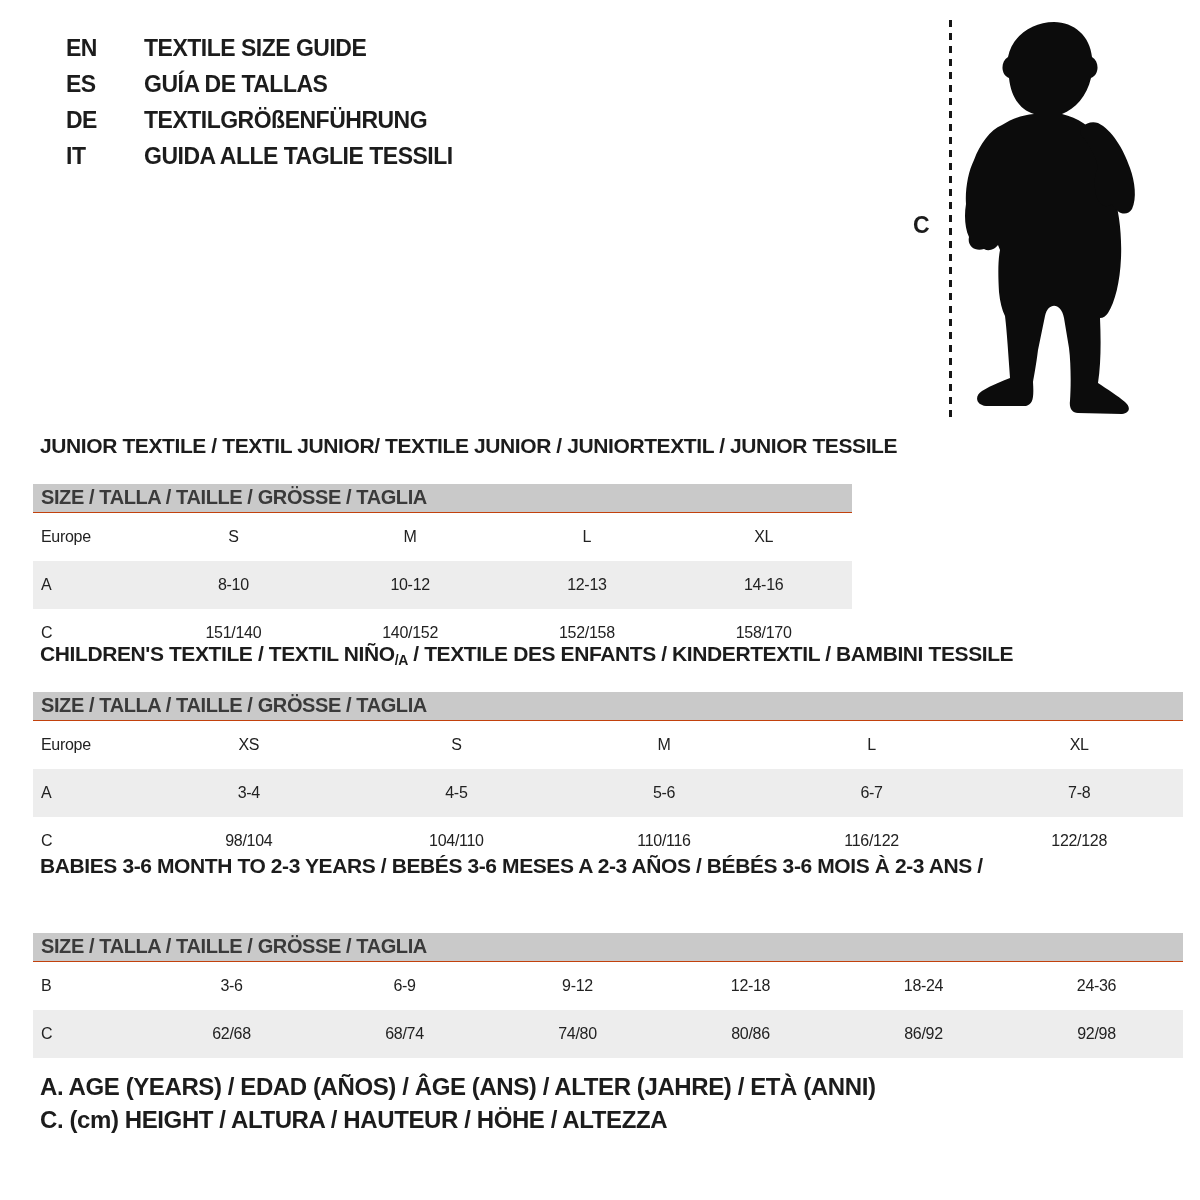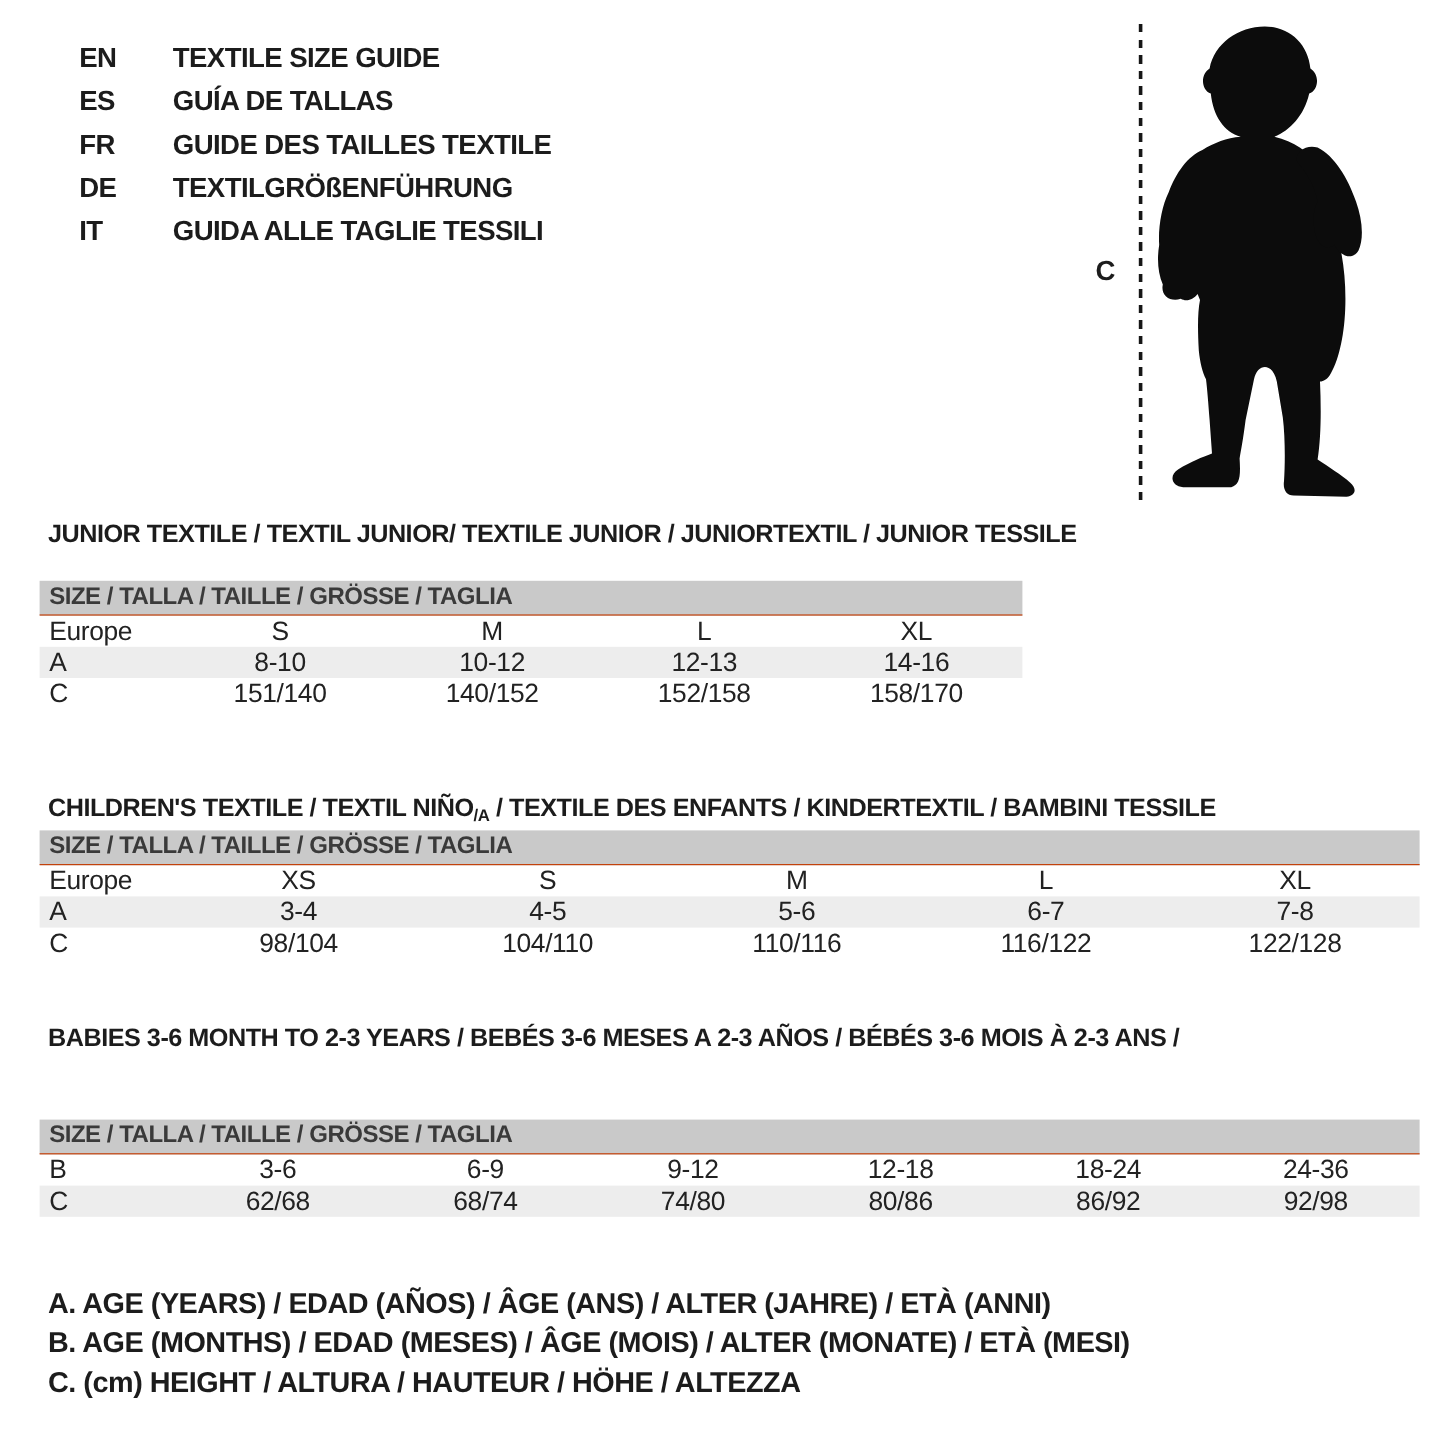--- a/index.html
+++ b/index.html
@@ -16,33 +16,33 @@
   .lang-label { white-space:nowrap;text-align:right; }
   
   .dash-line { position:absolute; left:949px; top:20px; width:3px; height:397px;
                background:repeating-linear-gradient(to bottom,#161616 0 7px,transparent 7px 13px); }
   .c-label { position:absolute; left:913px; top:212px; font-size:23px; font-weight:700; }
   .baby-svg { position:absolute; left:962px; top:20px; width:186px; height:400px; }
   
   .sec-heading { position:absolute; font-size:21px; font-weight:700;
                  letter-spacing:-0.4px; white-space:nowrap; }
   .heading-junior { left:40px; top:434px;text-align:right; }
-  .heading-children { left:40px; top:662px; }
+  .heading-children { left:40px; top:642px; }
   .heading-babies { left:40px; top:848px; line-height:36px; }
   .sub { font-size:14px; position:relative; top:4px; }
   
   .table { position:absolute; }
   .table-junior { left:33px; top:484px; width:819px; }
   .table-children { left:33px; top:692px; width:1150px; }
   .table-babies { left:33px; top:933px; width:1150px; }
   .t-header { height:29px; background:#c9c9c9; border-bottom:1px solid #c2410c;
               box-sizing:border-box; font-size:20px; font-weight:700;
               letter-spacing:-0.4px; color:#3a3a3a; line-height:27px;
               padding-left:8px; white-space:nowrap; overflow:hidden; }
-  .t-row { display:grid; height:26px; align-items:center; font-size:22px;
+  .t-row { display:grid; height:48px; align-items:center; font-size:16px;
            letter-spacing:-0.3px; color:#222222; }
   .cols4 { grid-template-columns:112px repeat(4,1fr); }
   .cols5 { grid-template-columns:112px repeat(5,1fr); }
   .cols6 { grid-template-columns:112px repeat(6,1fr); }
   .t-label { padding-left:8px; }
   .t-cell { text-align:center; }
   .shaded { background:#ededed; }
   
   .legend { position:absolute; left:40px; top:1070px; font-size:24px;
             font-weight:700; letter-spacing:-0.4px; line-height:33px; }
@@ -54,24 +54,20 @@
 <div class="canvas">
 
   <div class="lang-list">
     <div class="lang-row">
       <span class="lang-code">EN</span>
       <span class="lang-label">TEXTILE SIZE GUIDE</span>
     </div>
     <div class="lang-row">
       <span class="lang-code">ES</span>
       <span class="lang-label">GUÍA DE TALLAS</span>
-    </div>
-    <div class="lang-row">
-      <span class="lang-code">FR</span>
-      <span class="lang-label">GUIDE DES TAILLES TEXTILE</span>
     </div>
     <div class="lang-row">
       <span class="lang-code">DE</span>
       <span class="lang-label">TEXTILGRÖßENFÜHRUNG</span>
     </div>
     <div class="lang-row">
       <span class="lang-code">IT</span>
       <span class="lang-label">GUIDA ALLE TAGLIE TESSILI</span>
     </div>
   </div>
@@ -205,17 +201,16 @@
       <span class="t-cell">68/74</span>
       <span class="t-cell">74/80</span>
       <span class="t-cell">80/86</span>
       <span class="t-cell">86/92</span>
       <span class="t-cell">92/98</span>
     </div>
   </div>
 
   <div class="legend">
     <div class="legend-line">A. AGE (YEARS) / EDAD (AÑOS) / ÂGE (ANS) / ALTER (JAHRE) / ETÀ (ANNI)</div>
-    <div class="legend-line">B. AGE (MONTHS) / EDAD (MESES) / ÂGE (MOIS) / ALTER (MONATE) / ETÀ (MESI)</div>
     <div class="legend-line">C. (cm) HEIGHT / ALTURA / HAUTEUR / HÖHE / ALTEZZA</div>
   </div>
 
 </div>
 
 </body></html>

